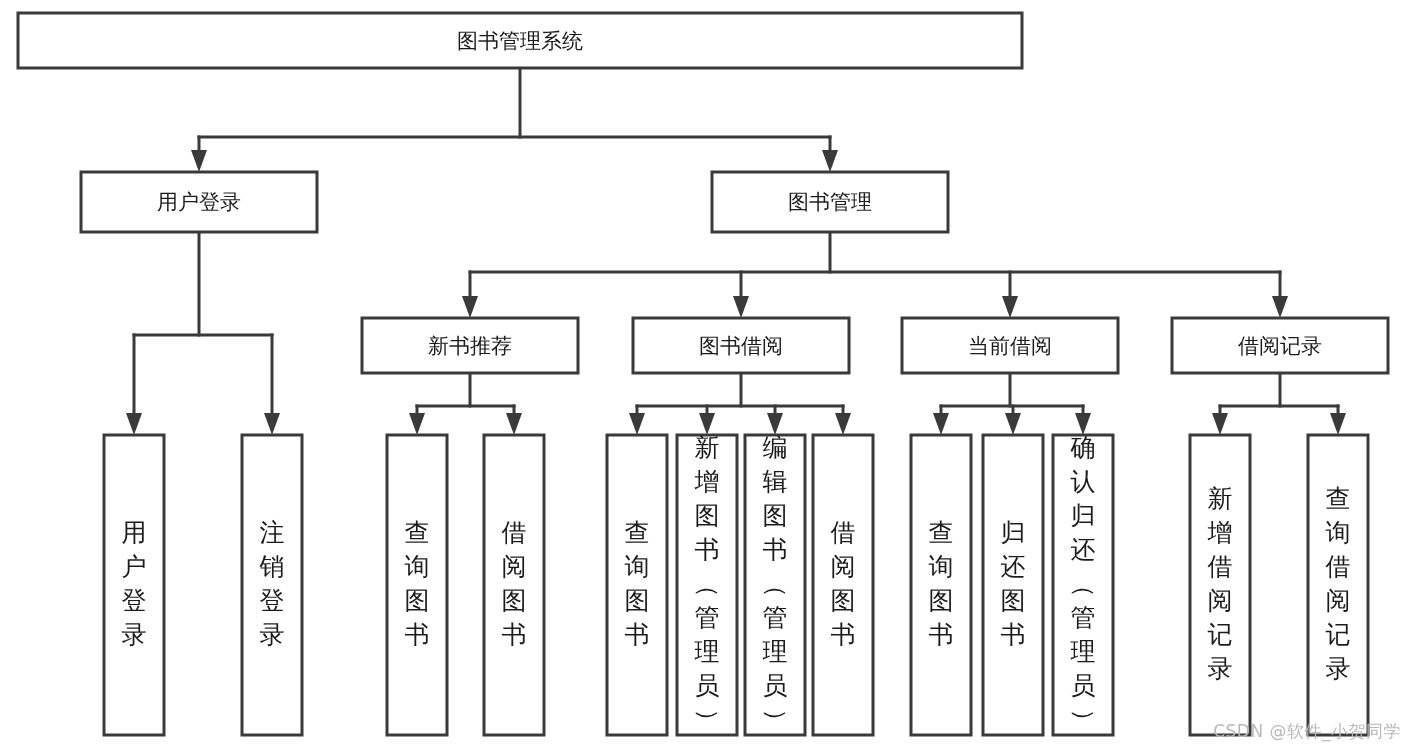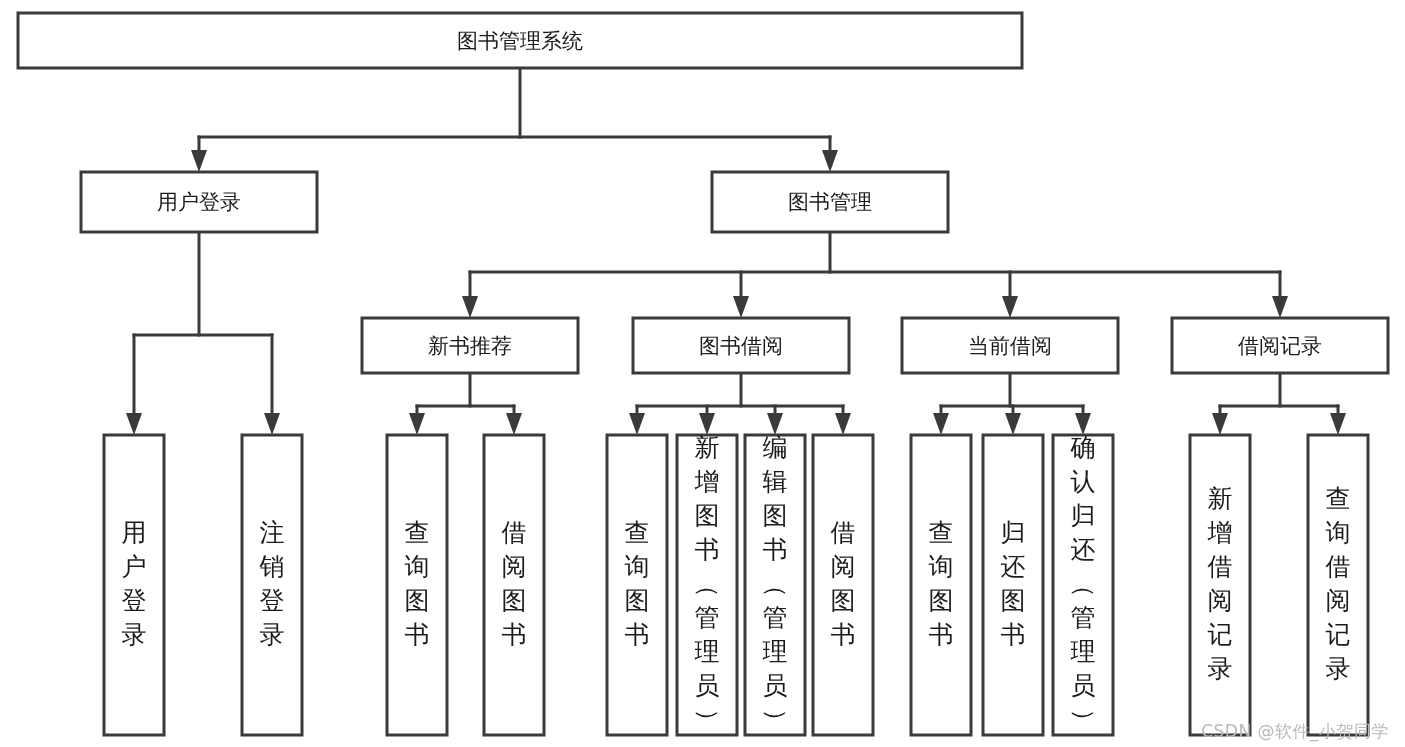--- a/index.html
+++ b/index.html
@@ -52,21 +52,21 @@
   }
   .node-label-v-char {
     font-family: "DejaVu Sans", "Liberation Sans", sans-serif;
     font-size: 25px;
     fill: #1b1b1b;
     text-anchor: middle;
     dominant-baseline: middle;
   }
   .watermark-text {
     position: absolute;
-    right: 16px;
+    right: 4px;
     bottom: 4px;
     font-family: "DejaVu Sans", "Liberation Sans", sans-serif;
     font-size: 17px;
     color: #b9b9b9;
     letter-spacing: 0.5px;
     white-space: nowrap;
     user-select: none;
   }
 </style>
 </head>

